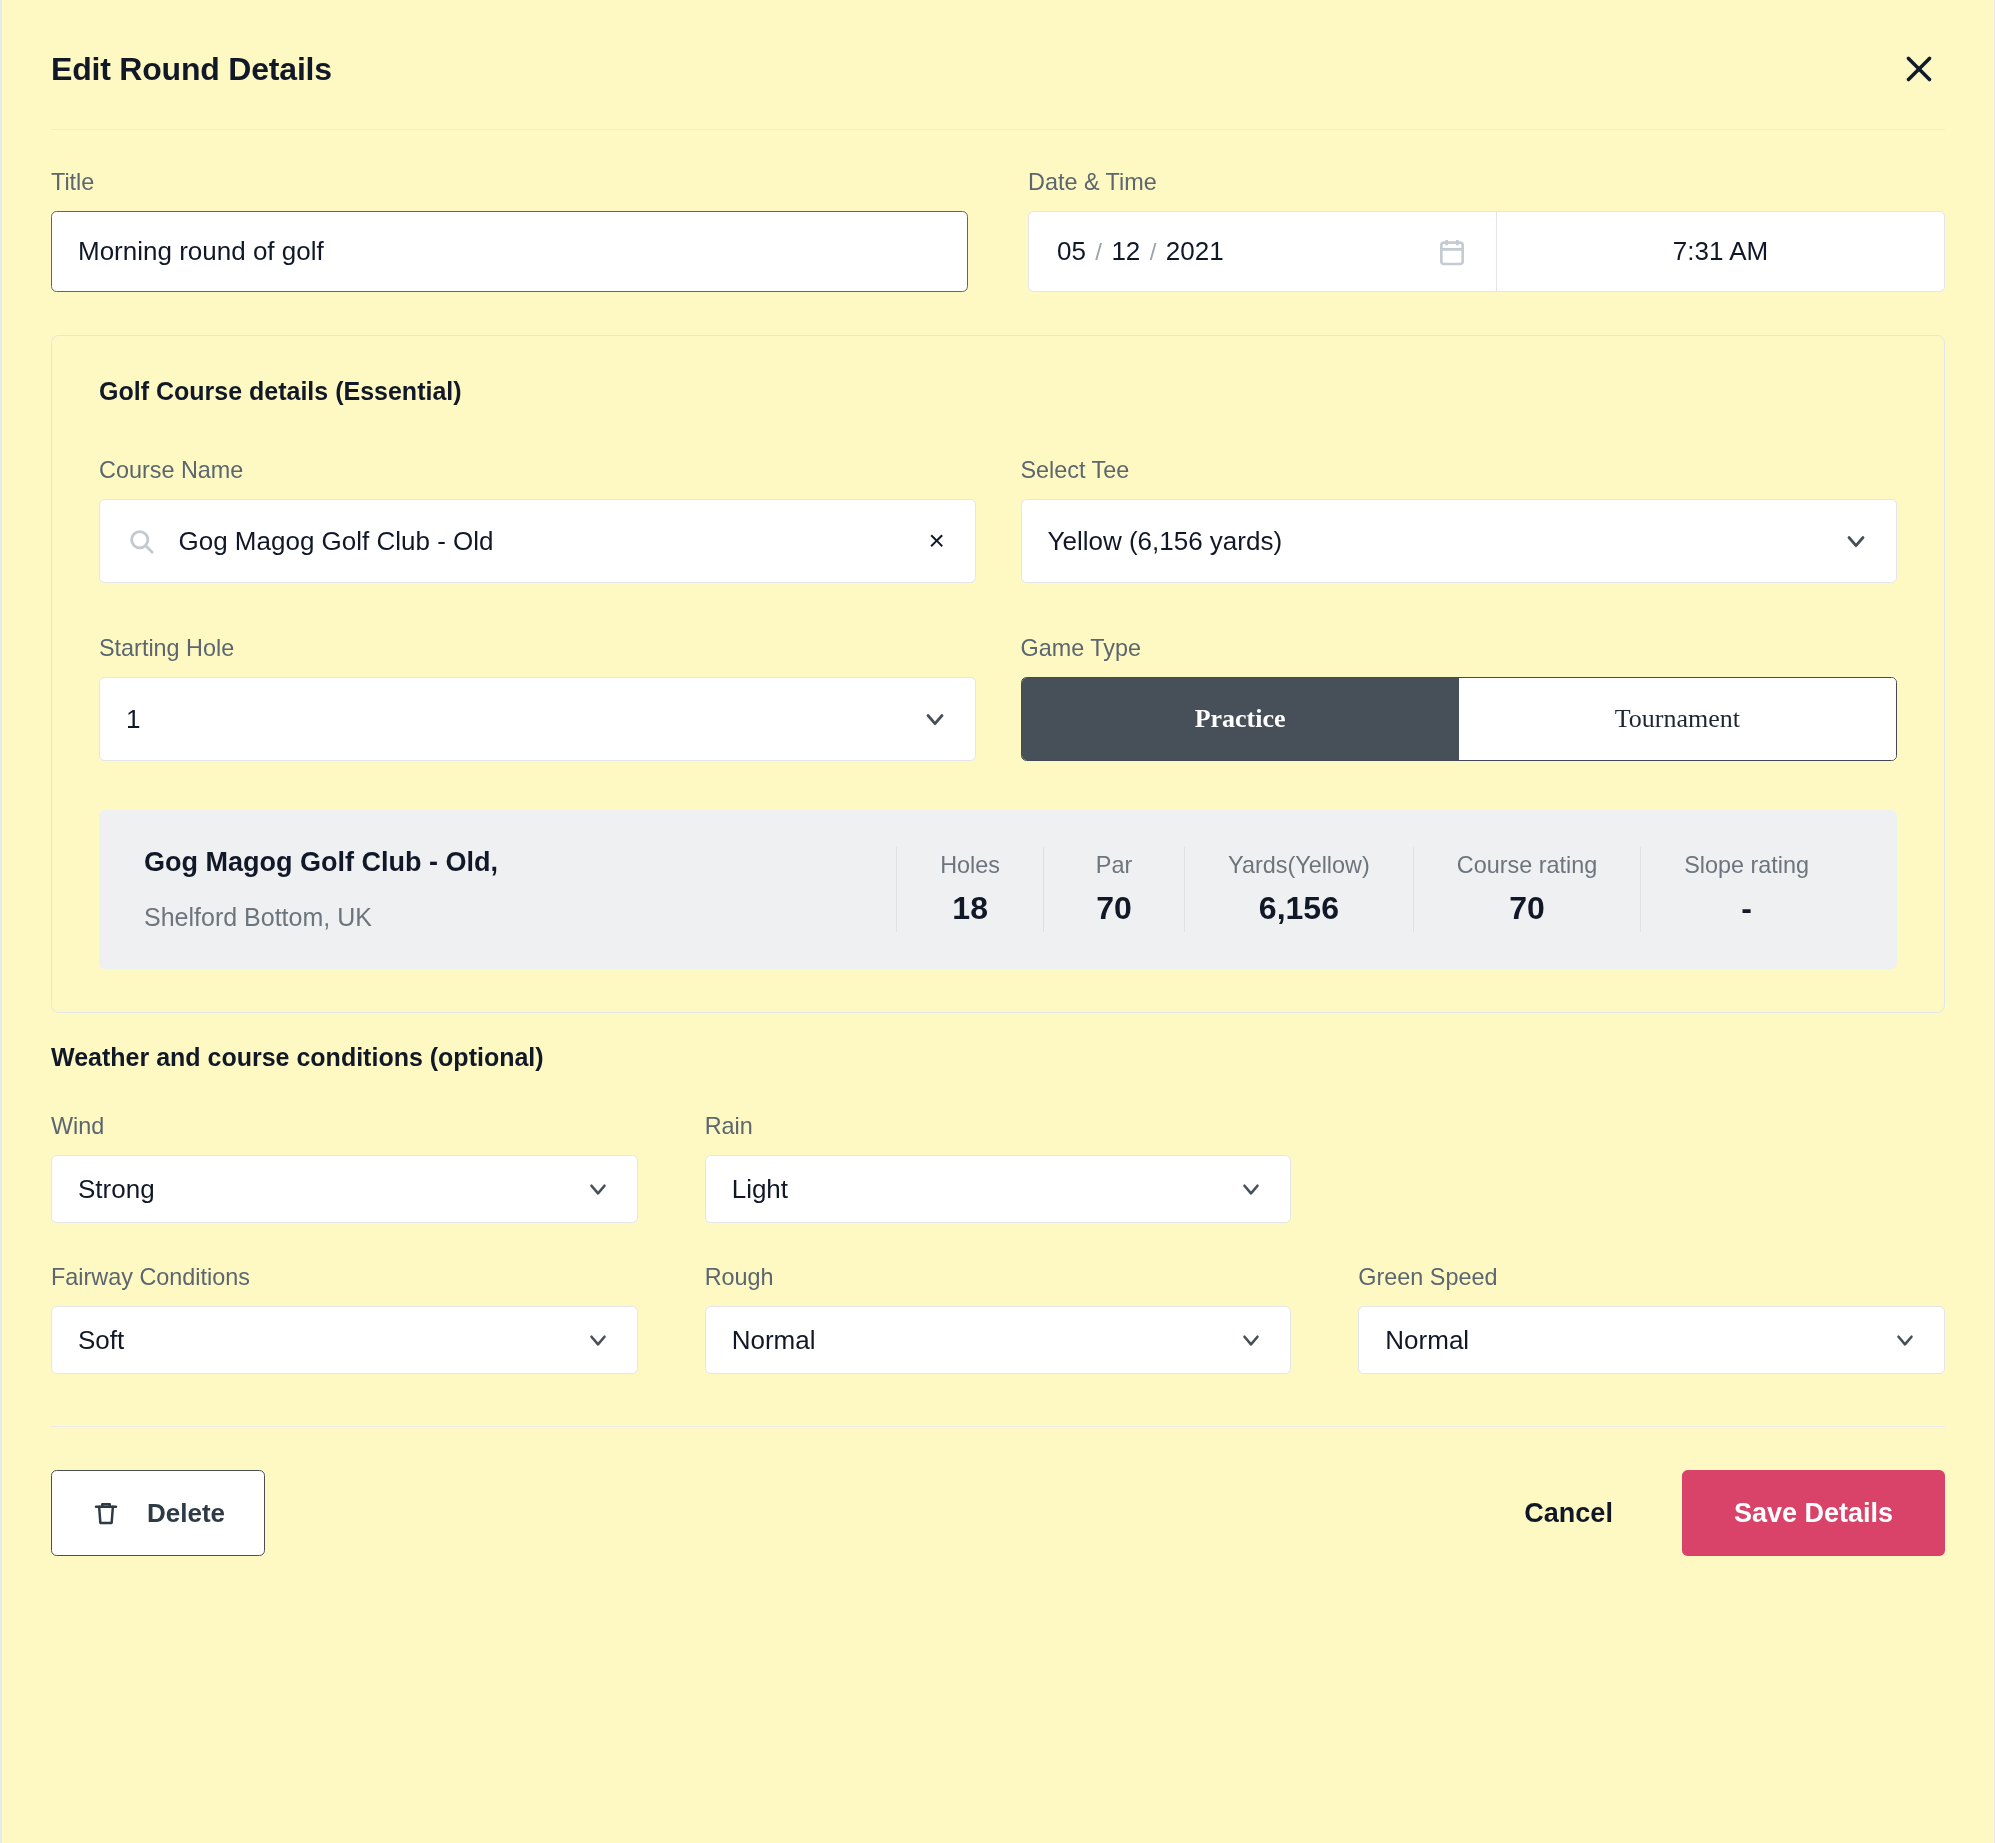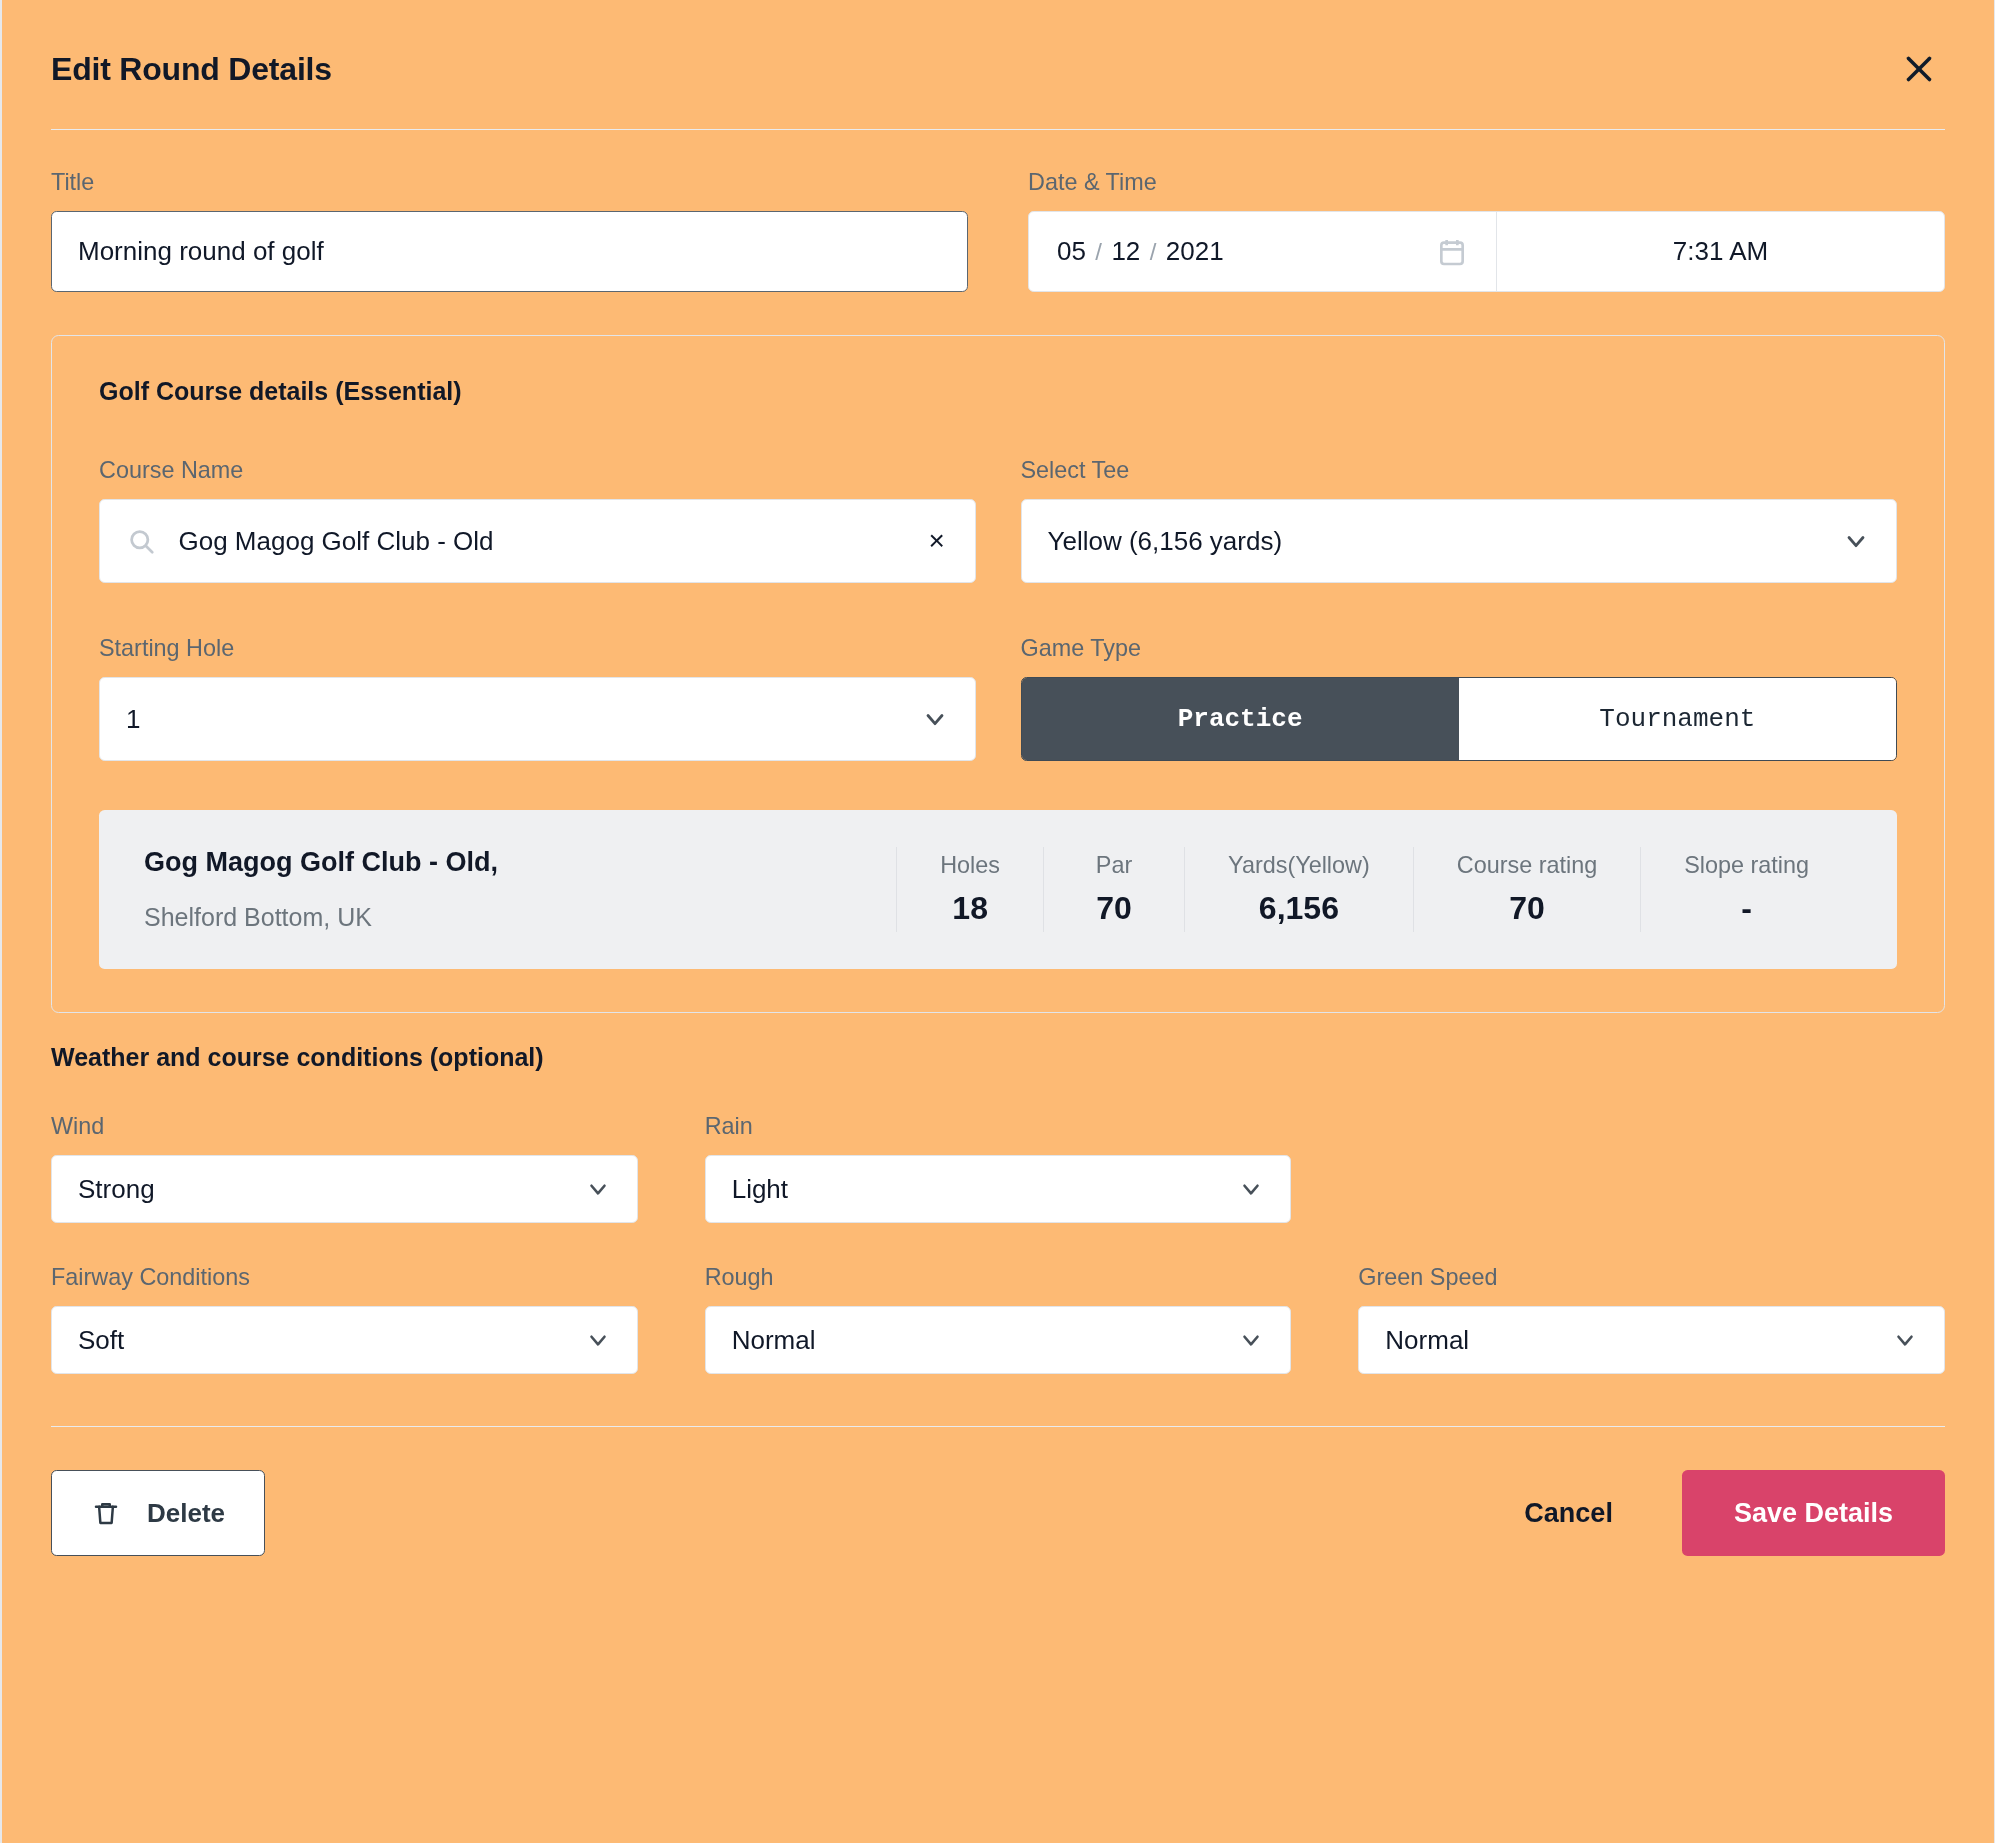--- a/index.html
+++ b/index.html
@@ -9,21 +9,21 @@
     height: 1844px;
     background: #ffffff;
     font-family: "Liberation Sans", sans-serif;
     -webkit-font-smoothing: antialiased;
   }
 
   .modal {
     position: relative;
     width: 1996px;
     height: 1844px;
-    background: #fdba74;
+    background: #fef9c3;
     border-left: 2.8px solid #e6e8eb;
     border-right: 2.8px solid #e6e8eb;
     padding: 0 49px;
   }
 
   
   .modal-header {
     display: flex;
     align-items: center;
     justify-content: space-between;
@@ -180,21 +180,21 @@
   .seg {
     flex: 1;
     display: flex;
     align-items: center;
     justify-content: center;
     font-size: 26px;
     cursor: pointer;
     background: #fff;
     color: #1c2733;
     border: none;
-    font-family: Liberation Mono, monospace;
+    font-family: Liberation Serif, serif;
   }
   .seg.active {
     background: #475059;
     color: #ffffff;
     font-weight: bold;
   }
 
   
   .summary {
     margin-top: 49px;

